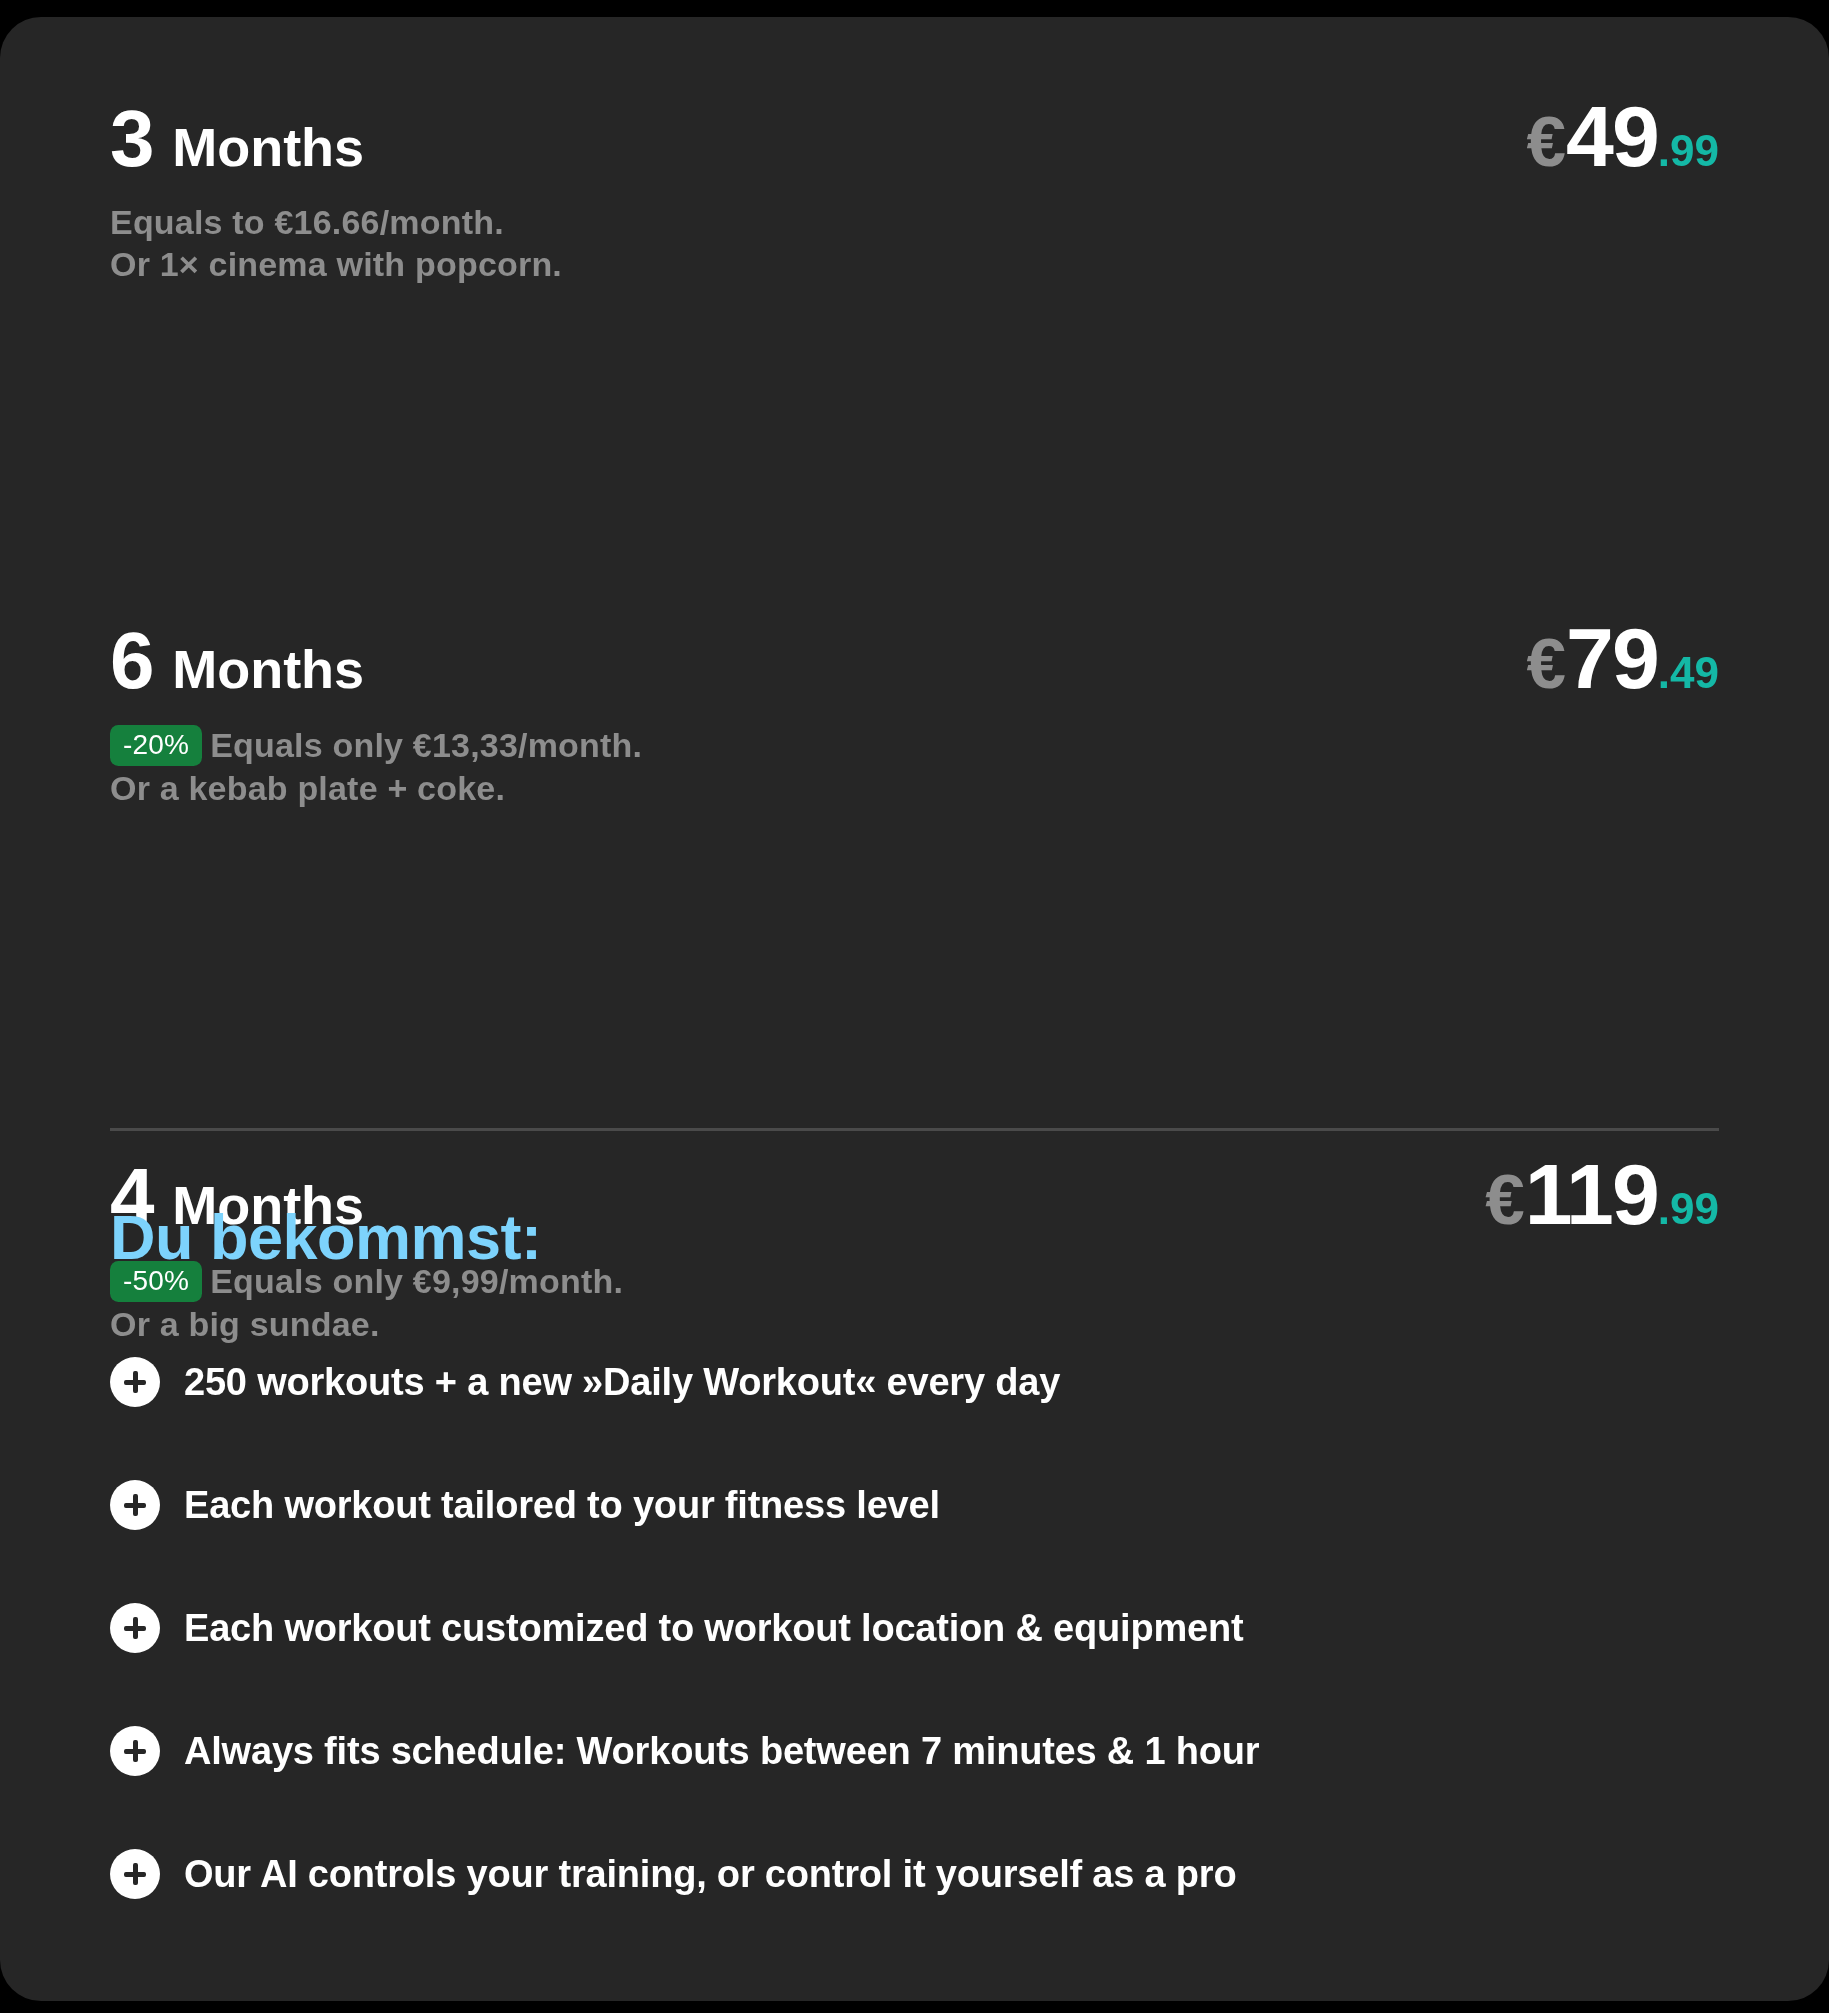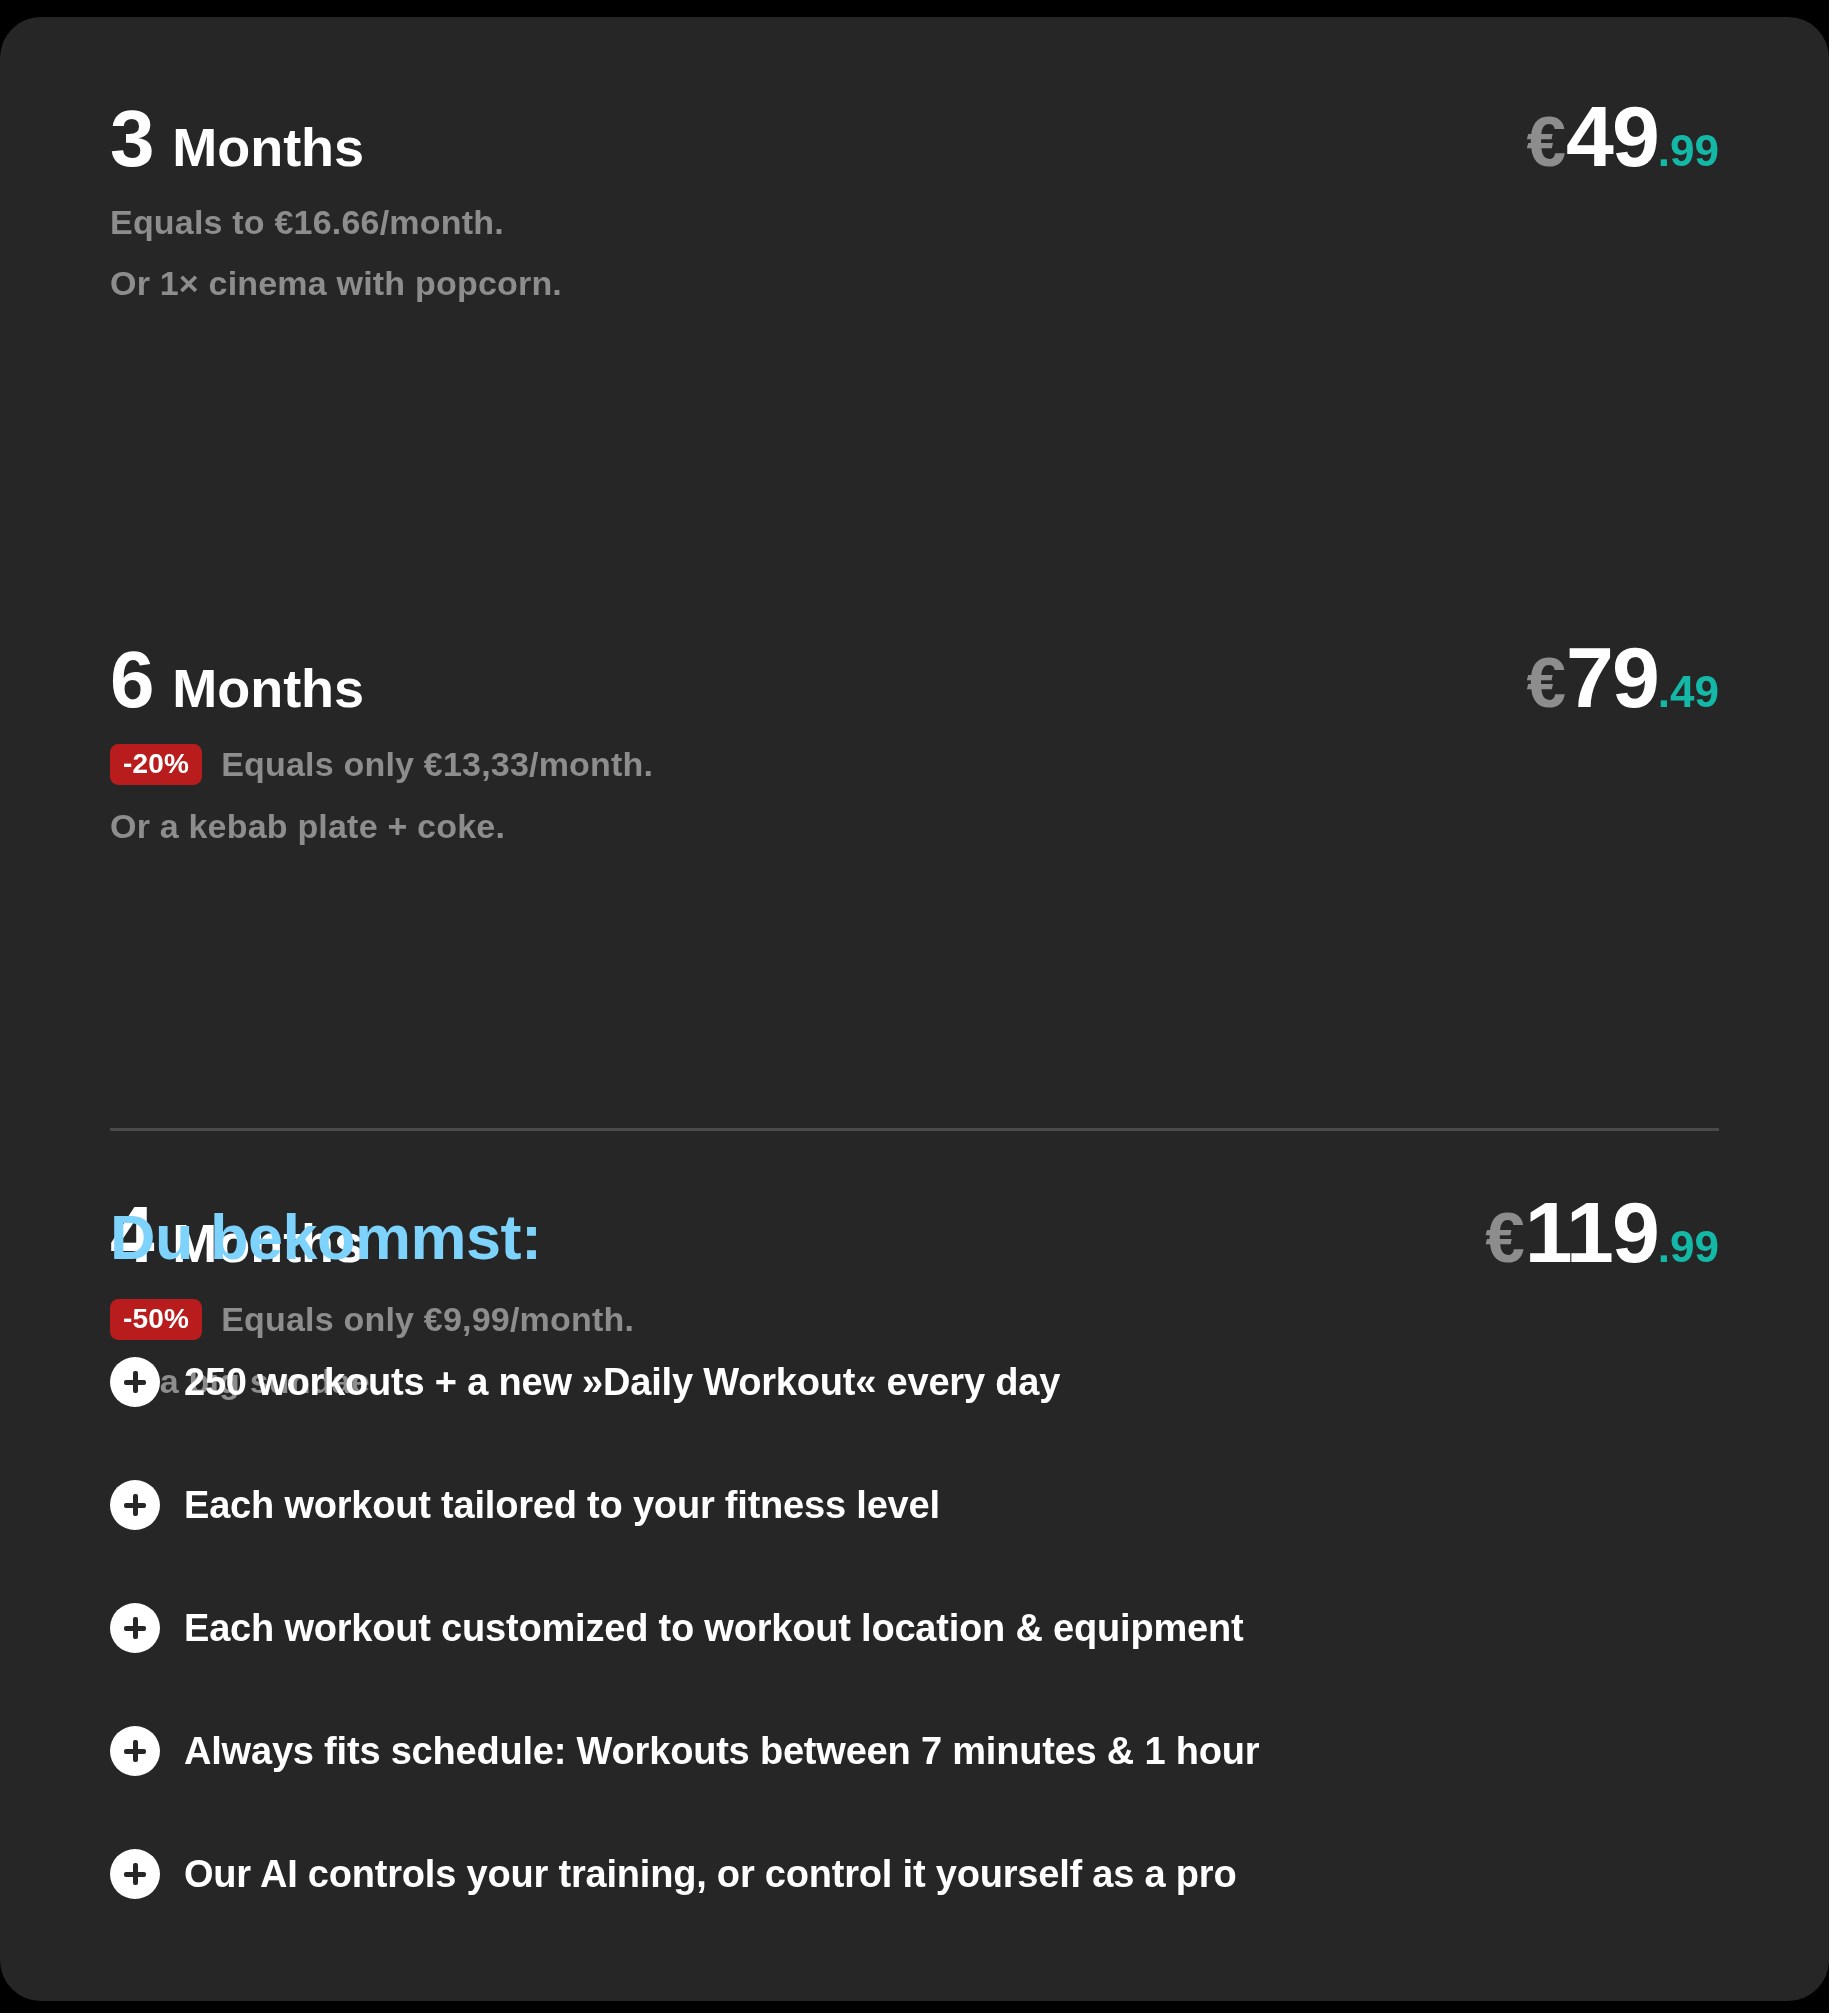--- a/index.html
+++ b/index.html
@@ -89,31 +89,31 @@
 
   .sub-line {
     display: flex;
     align-items: center;
     color: #8d8d8d;
     font-size: 34px;
     font-weight: 700;
     letter-spacing: 0.2px;
   }
   .sub-line.first { margin-top: 24px; }
-  .sub-line.second { margin-top: 22px; align-items: flex-end; }
+  .sub-line.second { margin-top: 3px; align-items: flex-end; }
 
   .badge {
     display: inline-block;
-    background: #b91c1c;
+    background: #15803d;
     color: #ffffff;
     font-size: 28px;
-    font-weight: 700;
+    font-weight: 400;
     border-radius: 8.4px;
     padding: 5.6px 13px 7.5px 13px;
-    margin-right: 19px;
+    margin-right: 8px;
     line-height: 1;
   }
 
   
   .divider {
     position: absolute;
     left: 110px;
     right: 110px;
     height: 2.8px;
     background: #4a4a4a;

